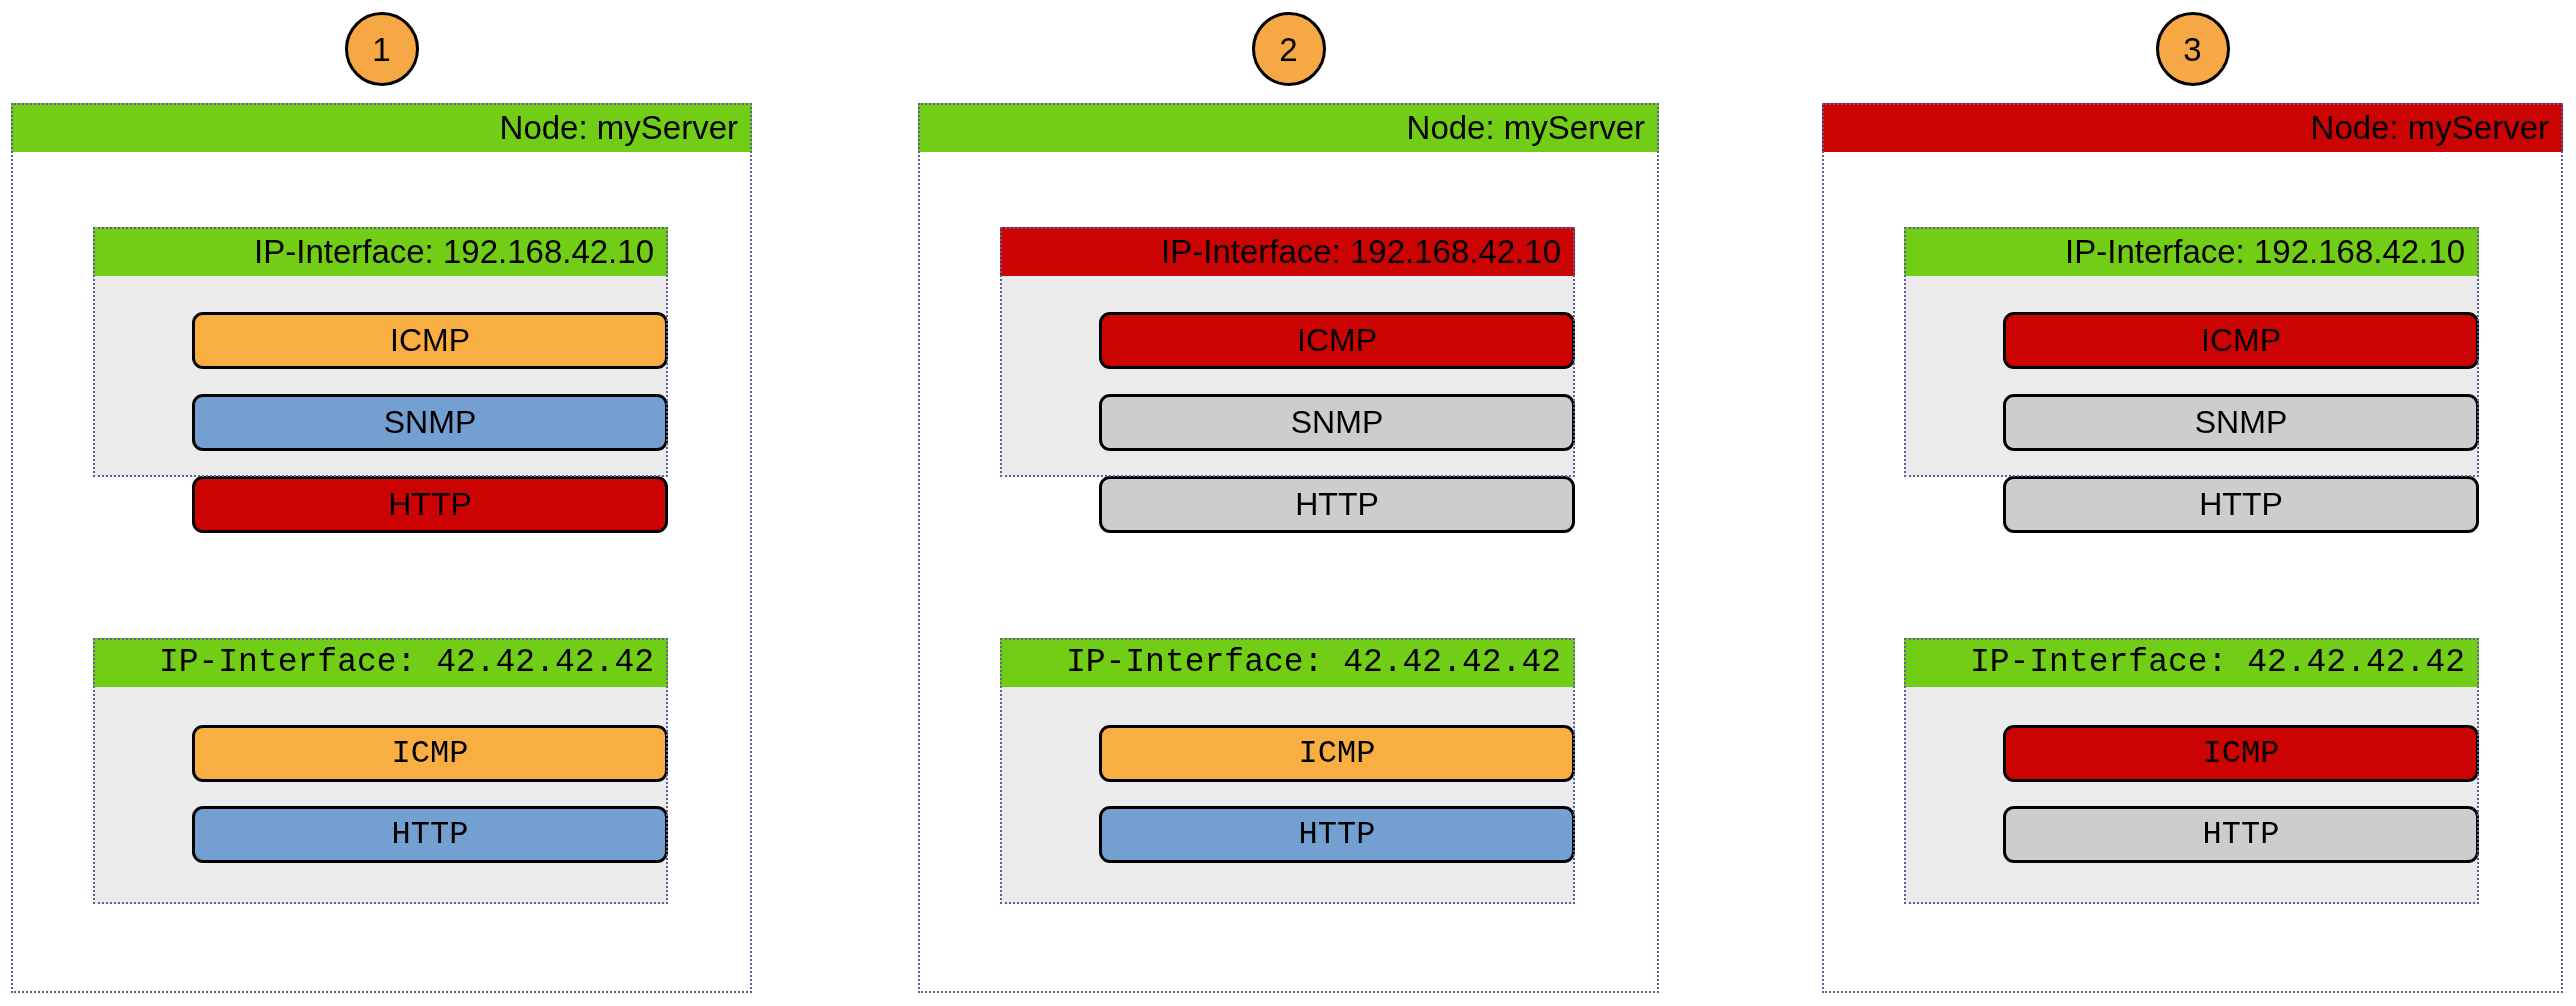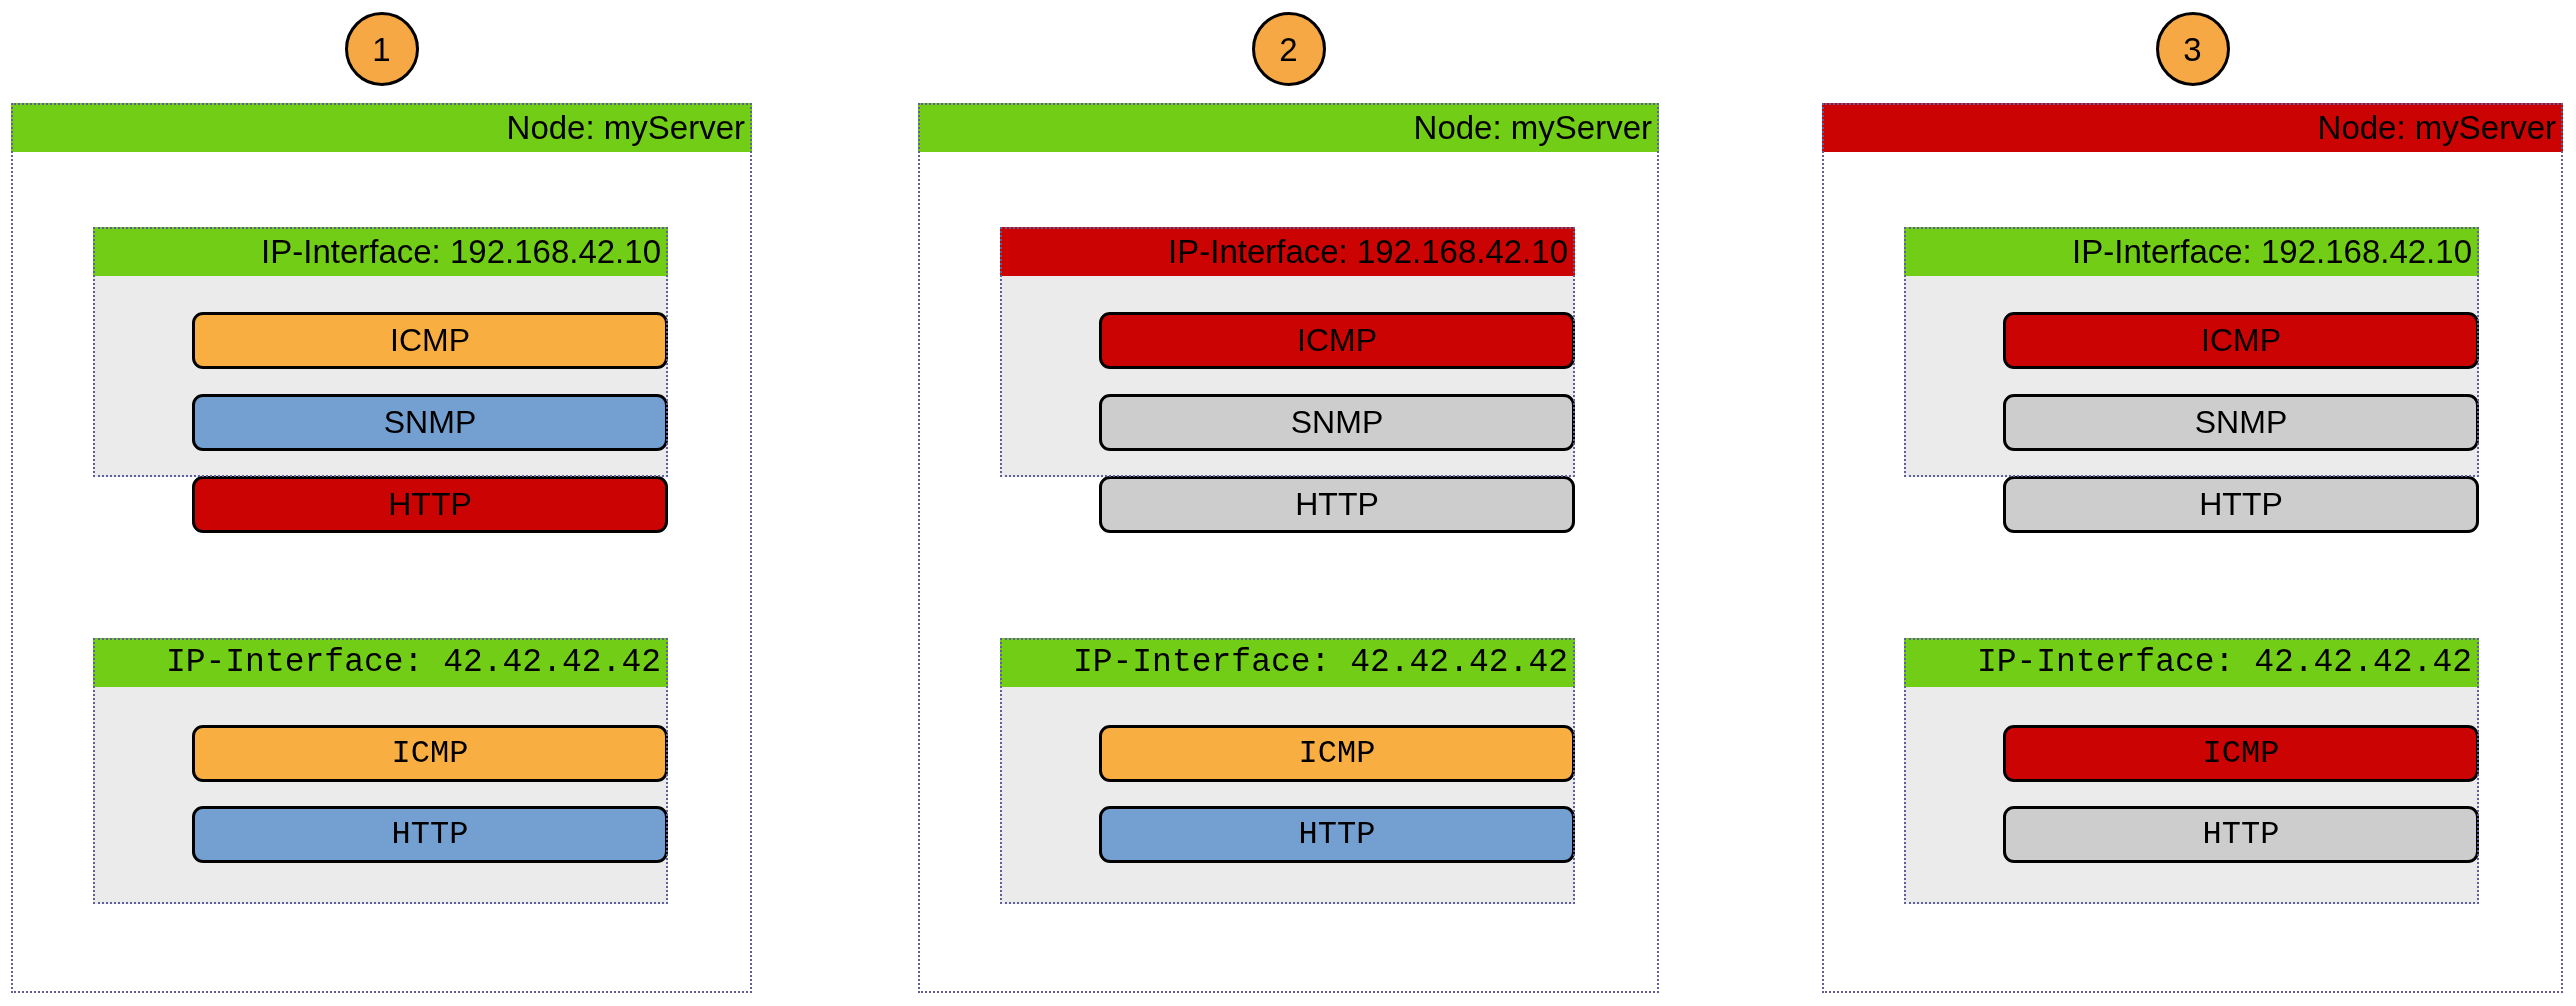--- a/index.html
+++ b/index.html
@@ -27,21 +27,21 @@
     box-sizing:border-box;background:#ffffff;
   }
   
   .dotted::after{
     content:"";position:absolute;inset:0;pointer-events:none;z-index:3;
     border:2.4px dotted var(--c-border,#5f5f9c);
   }
   .bar{
     position:absolute;left:0;top:0;right:0;height:49px;z-index:1;
     display:flex;align-items:center;justify-content:flex-end;
-    padding-right:7px;box-sizing:border-box;
+    padding-right:14px;box-sizing:border-box;
     font-size:33px;white-space:nowrap;
   }
   .iface{
     position:absolute;left:82px;width:575px;
     background:var(--c-panel,#ebebeb);box-sizing:border-box;
   }
   .iface.if1{top:124px;height:250px;}
   .iface.if2{top:535px;height:266px;font-family:Liberation Mono, monospace;}
   .iface-body{
     position:absolute;left:0;right:0;top:49px;bottom:0;

